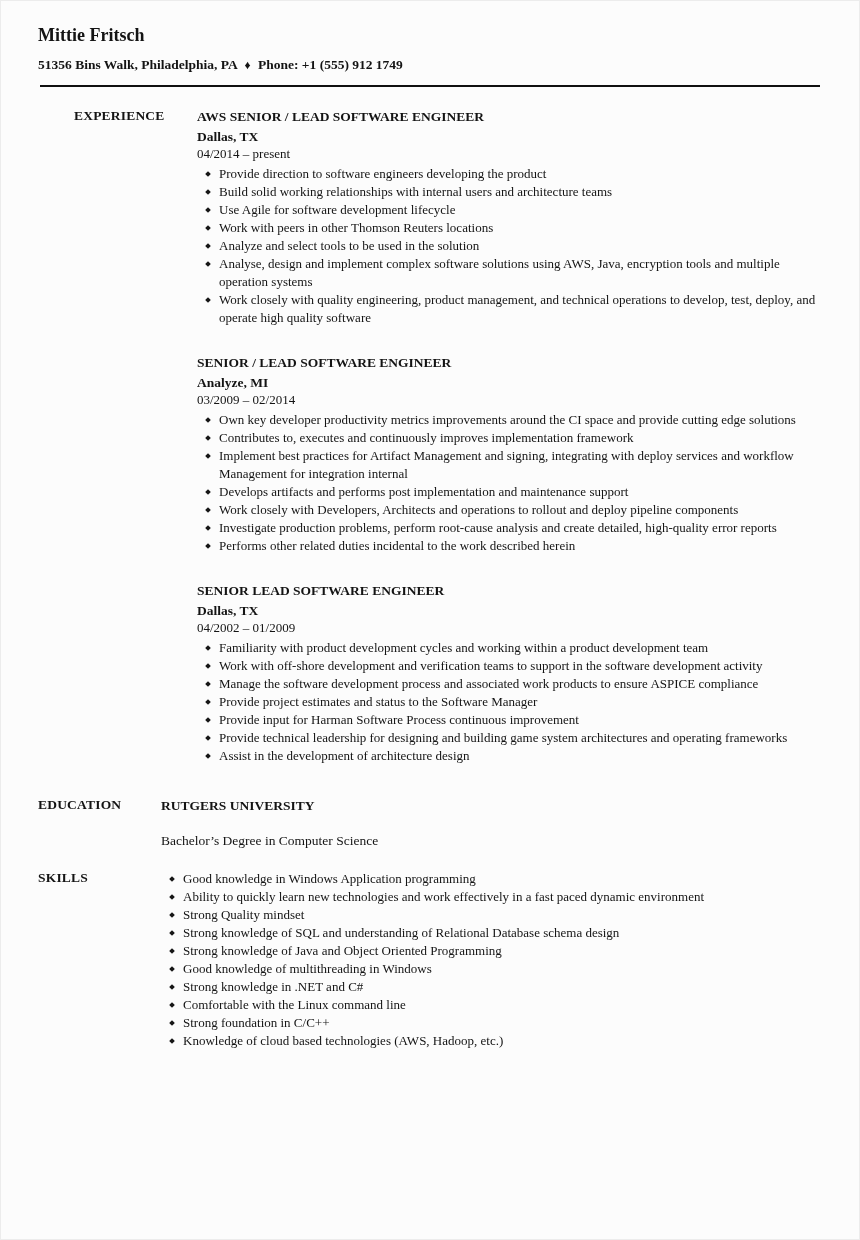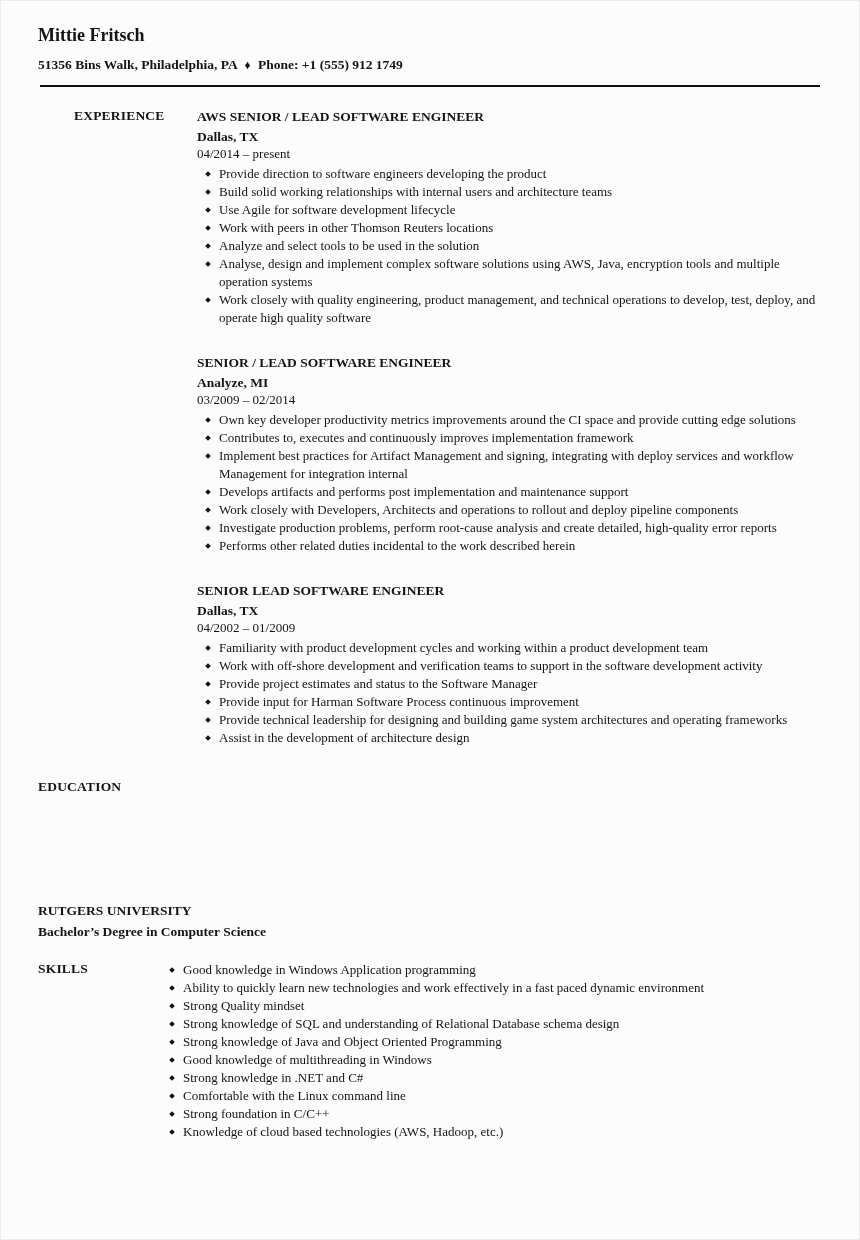--- a/index.html
+++ b/index.html
@@ -23,21 +23,21 @@
 
   
   .section { display: flex; align-items: flex-start; }
   .section-label {
     width: 123px; flex: 0 0 123px;
     font-size: 13.5px; font-weight: bold; letter-spacing: 0.2px;
   }
   .section-content { flex: 1 1 auto; min-width: 0; }
 
   .sec-experience { margin-top: 21px; margin-left: 36px; }
-  .sec-education  { margin-top: 32px; flex-direction: column; }
+  .sec-education  { margin-top: 32px; }
   .sec-skills     { margin-top: 21px; }
 
   
   .job { margin-bottom: 27px; }
   .job:last-child { margin-bottom: 0; }
   .job-title { font-size: 13.5px; font-weight: bold; line-height: 17px; }
   .job-location { font-size: 13.5px; font-weight: bold; line-height: 16px; margin-top: 4px; }
   .job-dates { font-size: 13px; line-height: 15px; margin-top: 1px; }
 
   
@@ -52,21 +52,21 @@
     content: "";
     position: absolute;
     left: 9px; top: 7px;
     width: 4px; height: 4px;
     background: #161616;
     transform: rotate(45deg);
   }
 
   
   .school { font-size: 13.5px; font-weight: bold; line-height: 17px; }
-  .degree { font-size: 13.5px; font-weight: bold; line-height: 16px; margin-top: 5px; }
+  .degree { font-size: 13.5px; font-weight: normal; line-height: 16px; margin-top: 19px; }
 
   
   .sec-skills ul.blist { margin-top: 0; }
 </style>
 </head>
 <body>
 
 <div class="page">
 
   <div class="header">
@@ -113,20 +113,21 @@
         </ul>
       </div>
 
       <div class="job">
         <div class="job-title">SENIOR LEAD SOFTWARE ENGINEER</div>
         <div class="job-location">Dallas, TX</div>
         <div class="job-dates">04/2002 – 01/2009</div>
         <ul class="blist">
           <li>Familiarity with product development cycles and working within a product development team</li>
           <li>Work with off-shore development and verification teams to support in the software development activity</li>
+          <li>Manage the software development process and associated work products to ensure ASPICE compliance</li>
           <li>Provide project estimates and status to the Software Manager</li>
           <li>Provide input for Harman Software Process continuous improvement</li>
           <li>Provide technical leadership for designing and building game system architectures and operating frameworks</li>
           <li>Assist in the development of architecture design</li>
         </ul>
       </div>
 
     </div>
   </div>
 

